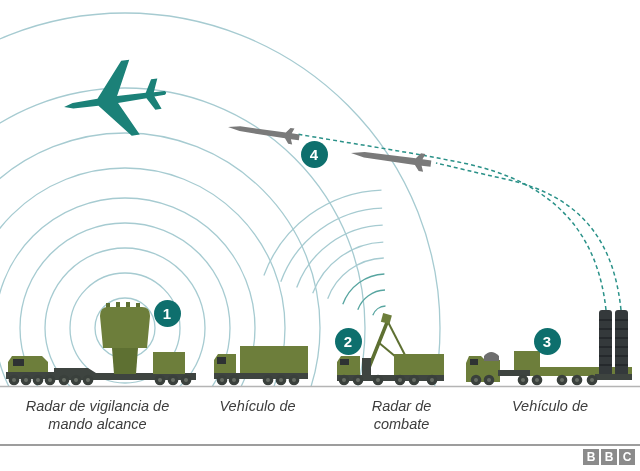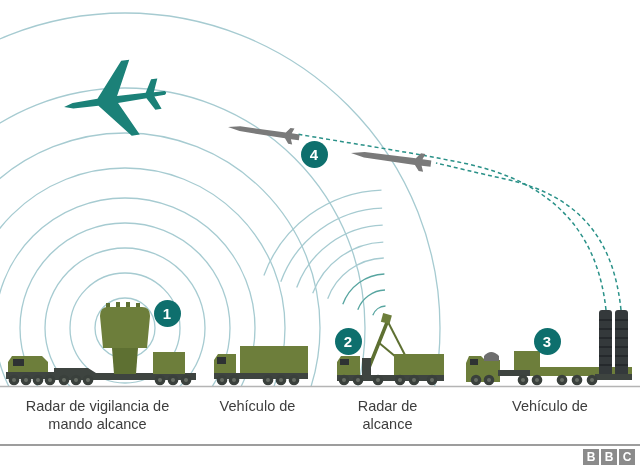--- a/index.html
+++ b/index.html
@@ -6,21 +6,21 @@
   body{width:640px;height:471px;overflow:hidden;font-family:"Liberation Sans",sans-serif;}
   .stage{position:relative;width:640px;height:471px;background:#ffffff;}
   svg{position:absolute;left:0;top:0;}
   .marker{
     position:absolute;width:27px;height:27px;border-radius:50%;
     background:#0e6f6d;color:#ffffff;font-size:15px;font-weight:bold;
     display:flex;align-items:center;justify-content:center;
   }
   .vlabel{
     position:absolute;top:397px;text-align:center;
-    font-size:14.5px;line-height:18px;color:#3d3d3d;
+    font-size:14.5px;line-height:18px;color:#3d3d3d;font-style:italic;
   }
   .vlabel span{display:block;}
   .divider{position:absolute;left:0;top:444px;width:640px;height:2px;background:#9d9d9d;}
   .bbc{position:absolute;top:449px;right:5px;display:flex;gap:2px;}
   .bbc-box{
     width:16px;height:16px;background:#8b8b8b;color:#ffffff;
     font-weight:bold;font-size:12px;display:flex;align-items:center;justify-content:center;
   }
 </style>
 </head>
@@ -223,23 +223,23 @@
   <div class="marker" style="left:533.5px;top:327.5px;">3</div>
   <div class="marker" style="left:300.5px;top:140.5px;">4</div>
 
   <div class="vlabel" style="left:5px;width:185px;">
     <span>Radar de vigilancia de</span>
     <span>mando alcance</span>
   </div>
   <div class="vlabel" style="left:195px;width:125px;">
     <span>Vehículo de</span>
   </div>
-  <div class="vlabel" style="left:325px;width:125px;">
+  <div class="vlabel" style="left:339px;width:125px;">
     <span>Radar de</span>
-    <span>alcance</span>
+    <span>combate</span>
   </div>
   <div class="vlabel" style="left:470px;width:160px;">
     <span>Vehículo de</span>
   </div>
 
   <div class="divider"></div>
   <div class="bbc">
     <span class="bbc-box">B</span>
     <span class="bbc-box">B</span>
     <span class="bbc-box">C</span>

